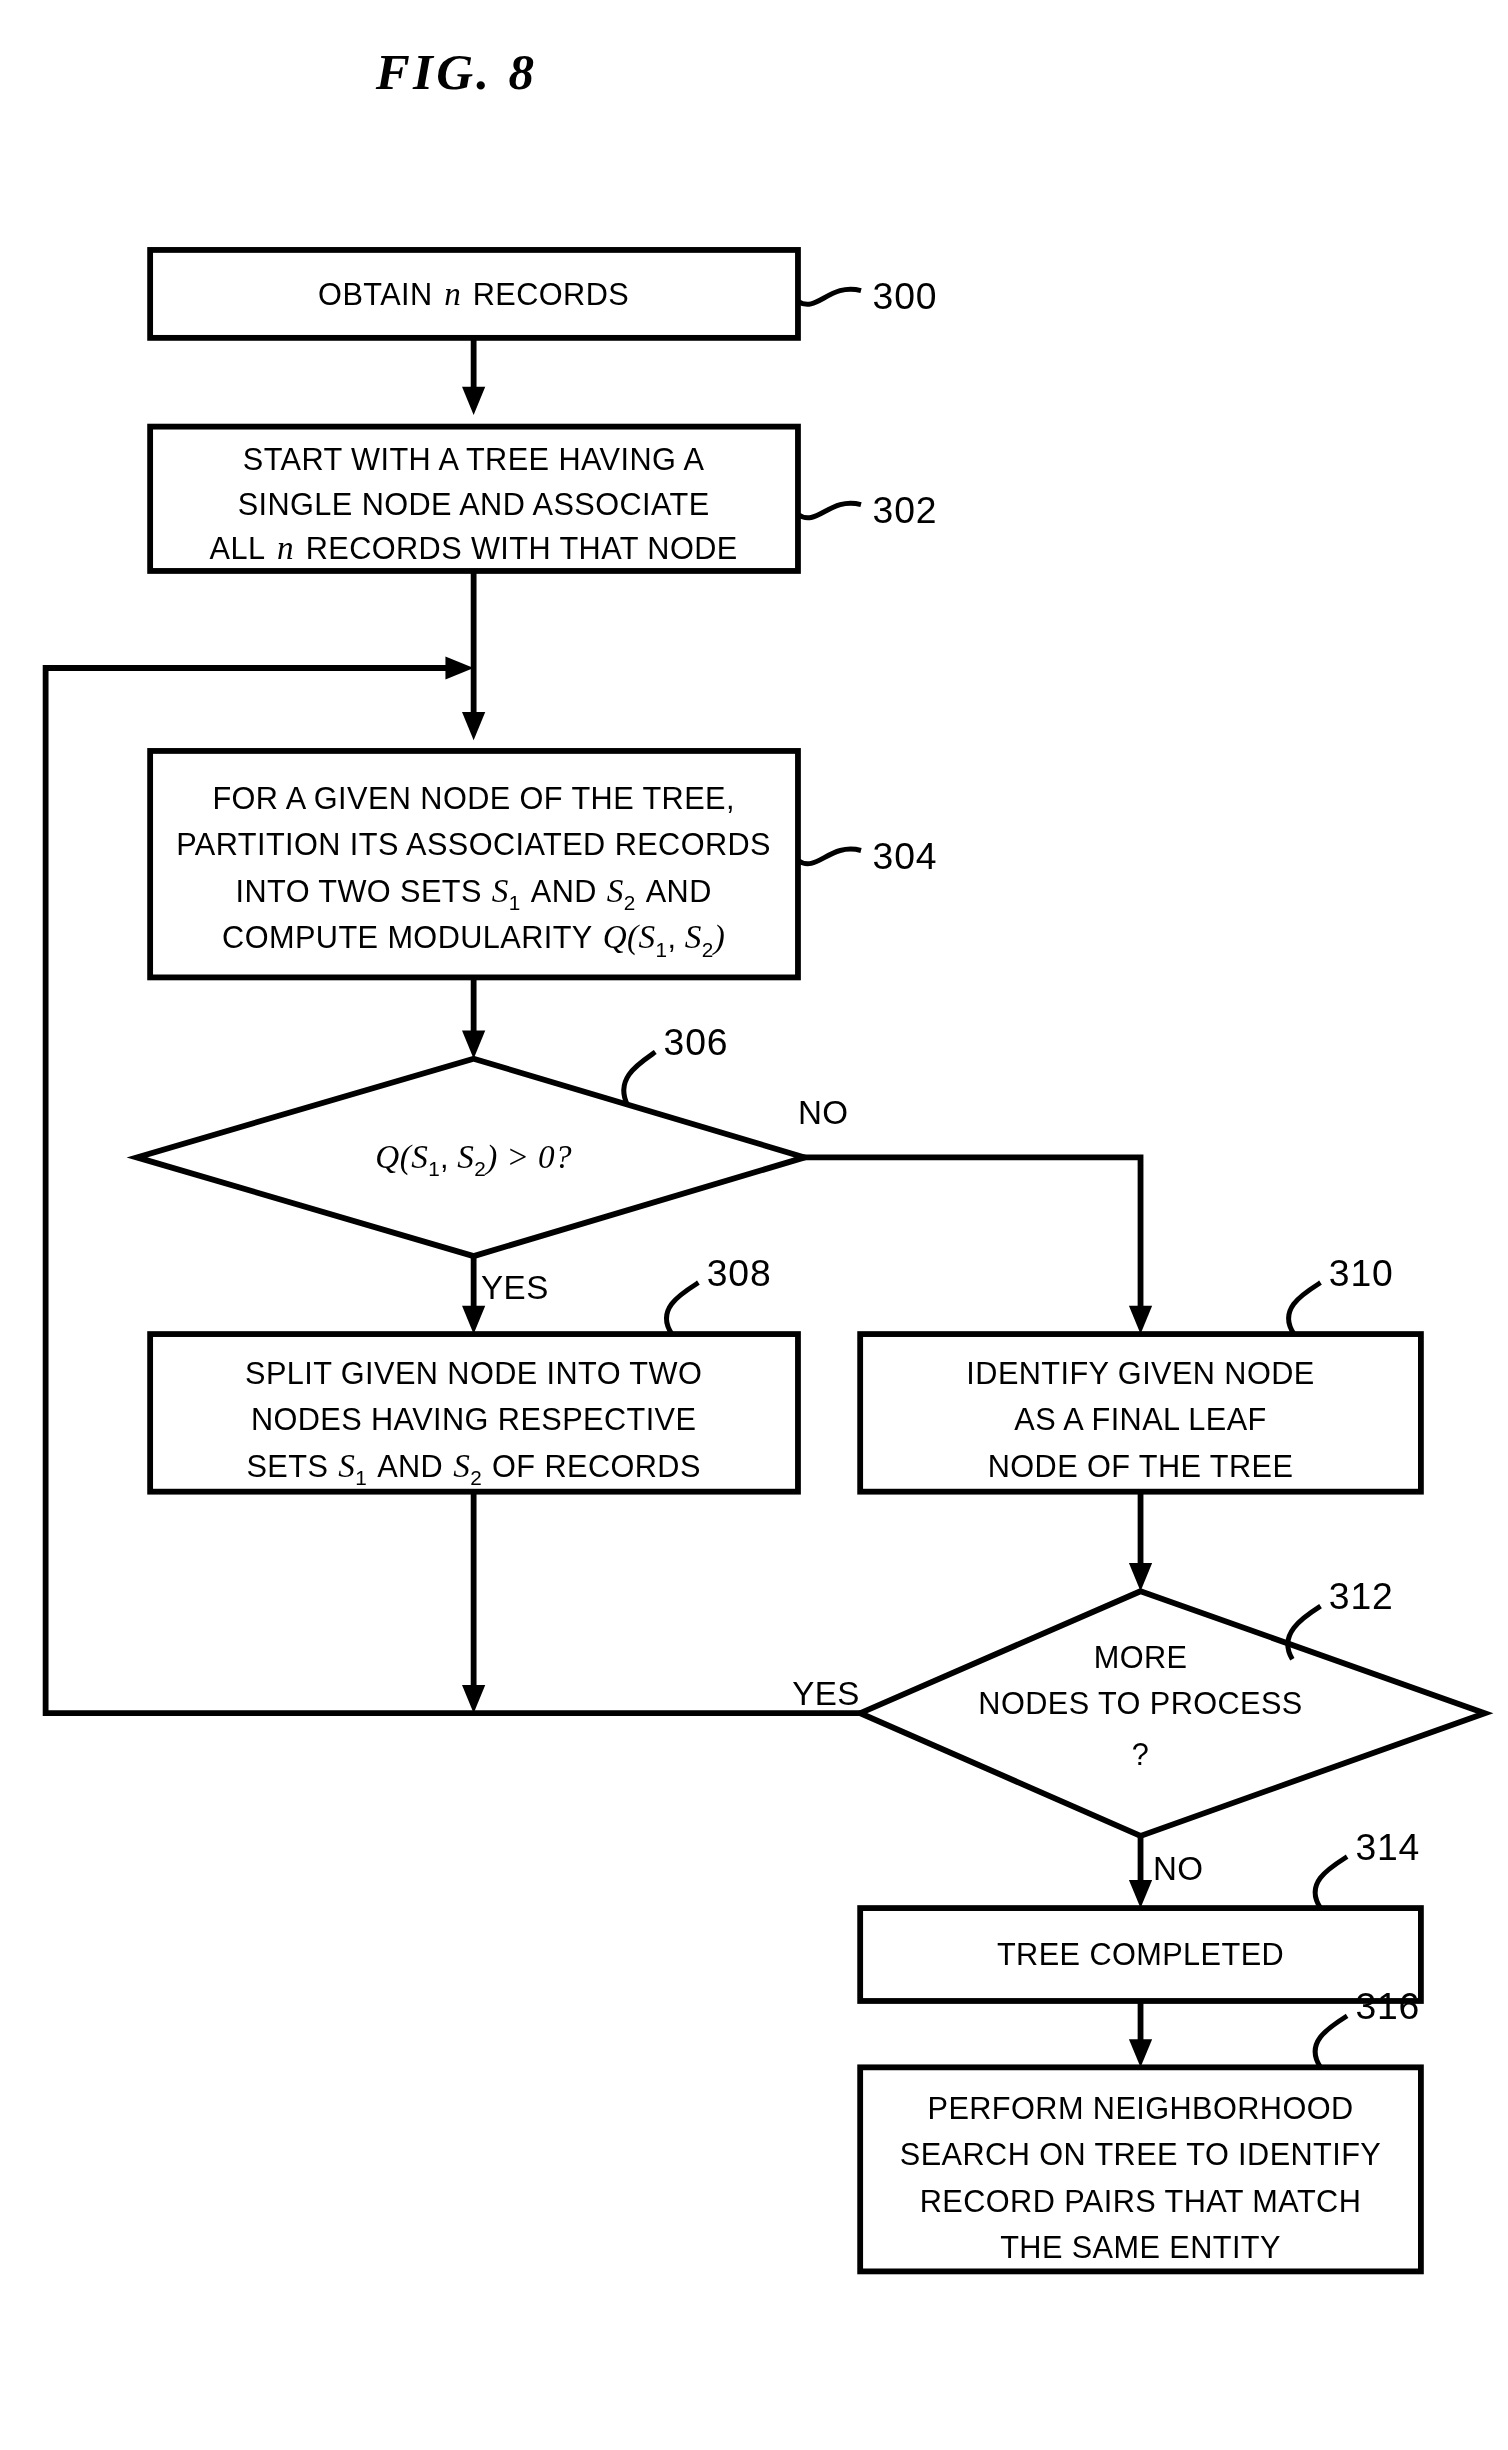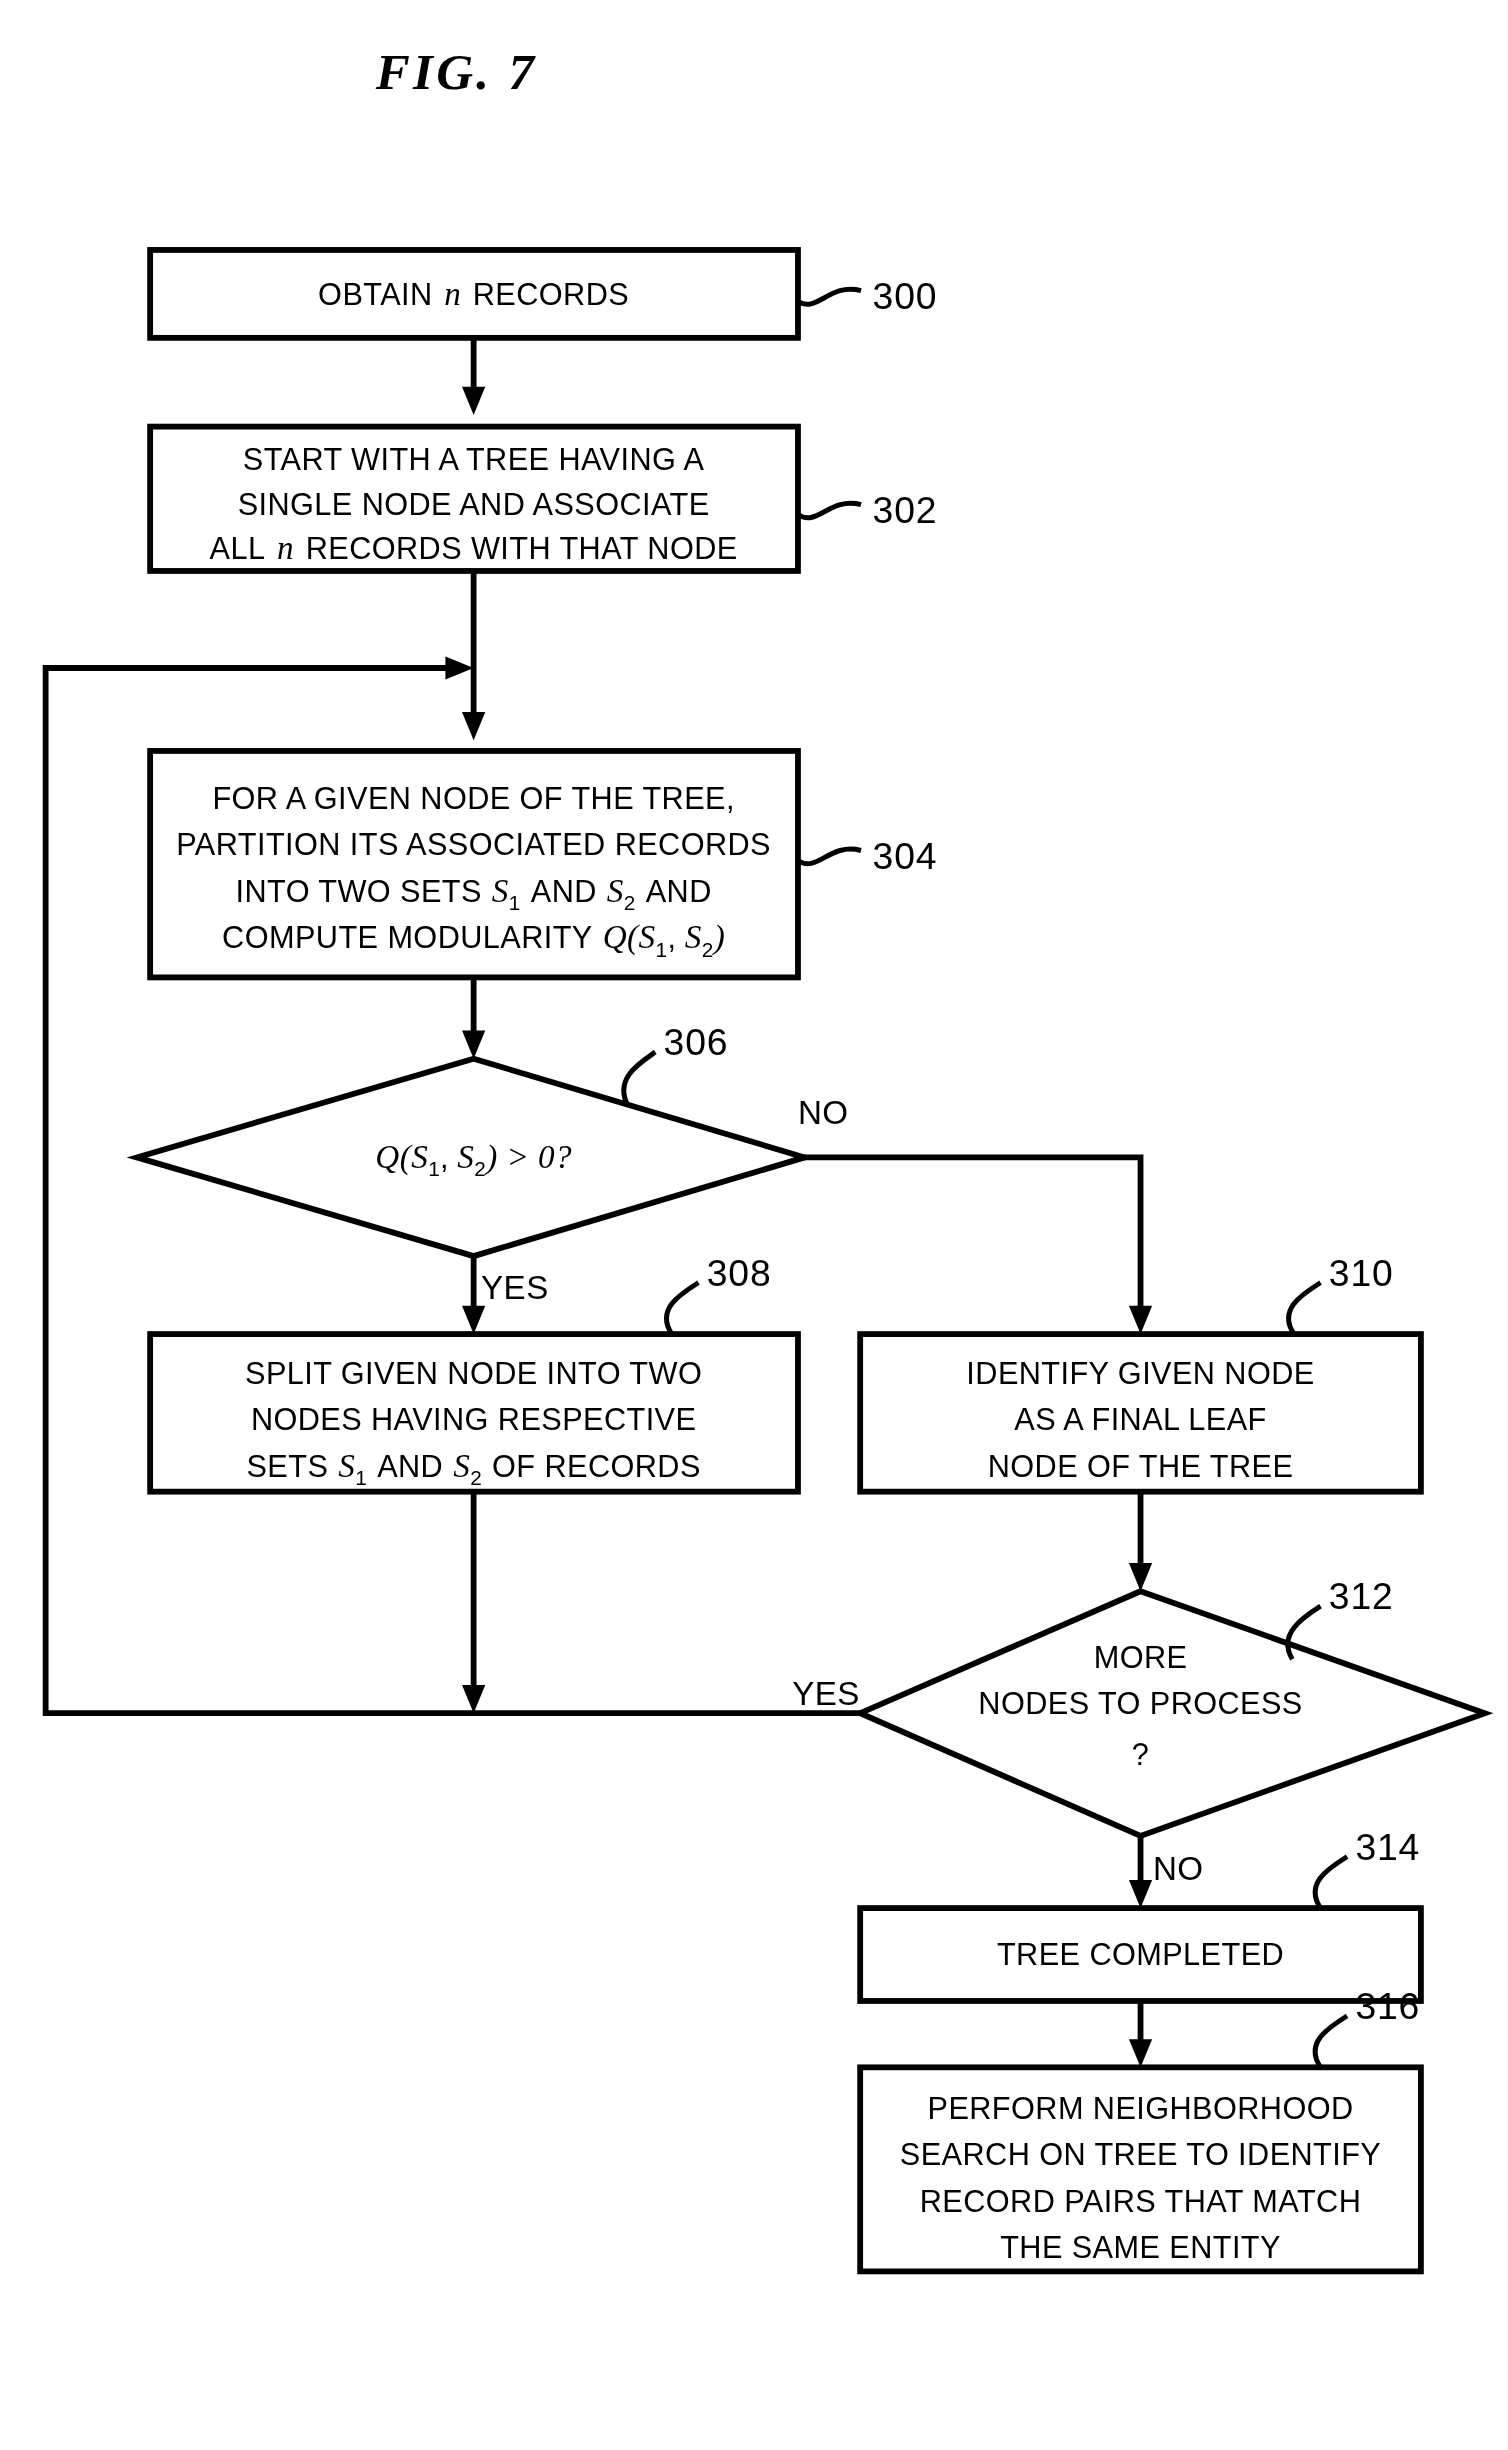--- a/index.html
+++ b/index.html
@@ -31,21 +31,21 @@
   .boxtext tspan.sub{font-size:25px;}
   .boxtext tspan.vi{font-family:"Liberation Serif", serif;font-style:italic;font-size:40px;}
   .refnum{font-size:45px;letter-spacing:1px;text-anchor:start;}
   .edgelabel{font-size:40px;letter-spacing:0.5px;text-anchor:start;}
 </style>
 </head>
 <body>
 
 <div id="page">
 
-  <div id="fig-title">FIG. 7</div>
+  <div id="fig-title">FIG. 8</div>
 
   <svg id="chart" viewBox="0 0 1818 2953">
 
     <g>
       <line class="conn" x1="571" y1="407" x2="571" y2="481"></line>
       <polygon class="arrowhead" points="571,500 557,466 585,466"></polygon>
     </g>
 
     <g>
       <line class="conn" x1="571" y1="688" x2="571" y2="873"></line>

